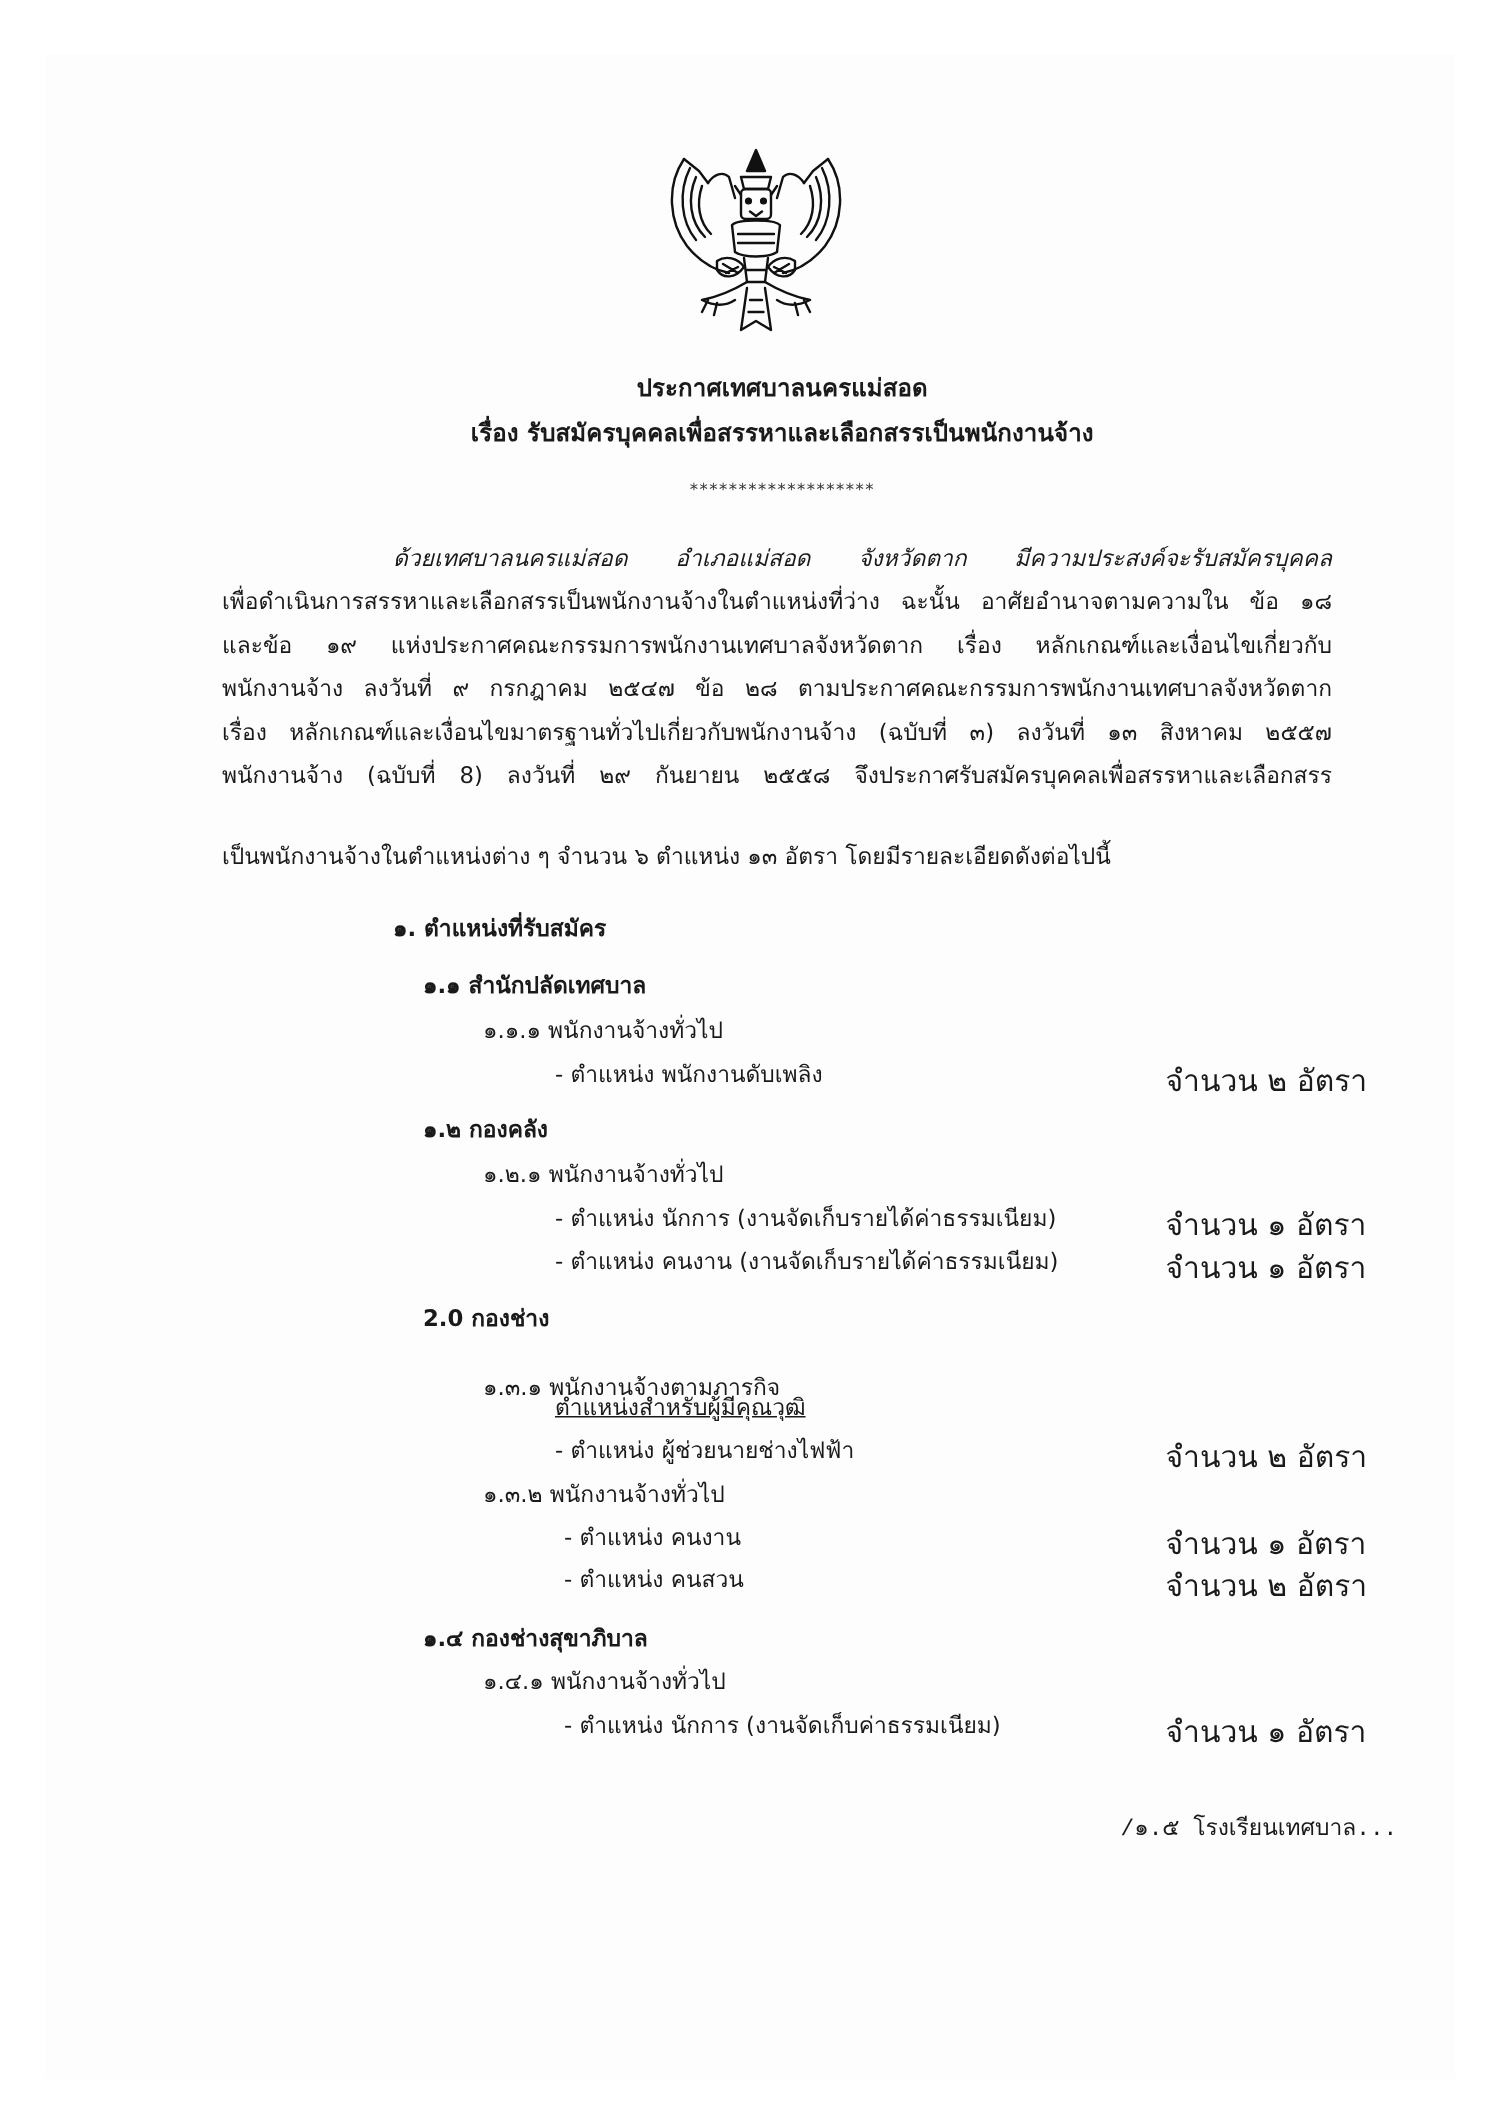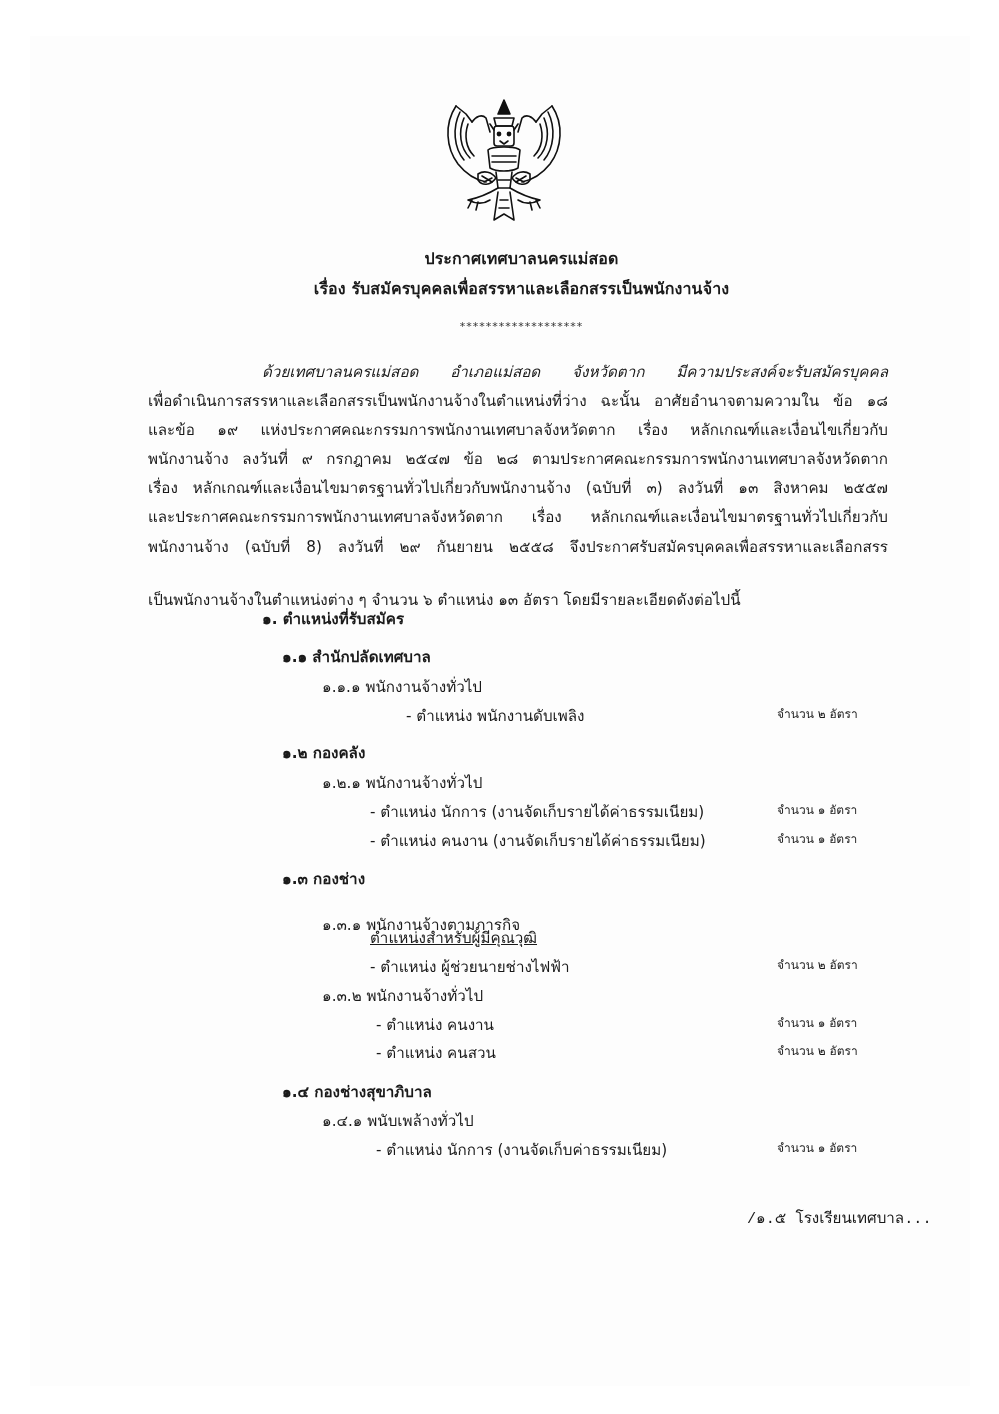--- a/index.html
+++ b/index.html
@@ -71,21 +71,21 @@
   .row {
     position: absolute;
     font-size: 15.2px;
     white-space: nowrap;
   }
   .row.bold { font-weight: bold; }
   .row.u { text-decoration: underline; }
   .count {
     position: absolute;
     left: 777px;
-    font-size: 12px;
+    font-size: 20px;
     white-space: nowrap;
   }
   .footer {
     position: absolute;
     left: 747px;
     top: 1206px;
     font-size: 15.2px;
     white-space: nowrap;
     font-family: Liberation Mono, monospace;
   }
@@ -144,48 +144,47 @@
 <div class="title l1">ประกาศเทศบาลนครแม่สอด</div>
 <div class="title l2">เรื่อง รับสมัครบุคคลเพื่อสรรหาและเลือกสรรเป็นพนักงานจ้าง</div>
 <div class="stars">*******************</div>
 
 <div class="para">
   <span class="line first">ด้วยเทศบาลนครแม่สอด อำเภอแม่สอด จังหวัดตาก มีความประสงค์จะรับสมัครบุคคล</span>
   <span class="line">เพื่อดำเนินการสรรหาและเลือกสรรเป็นพนักงานจ้างในตำแหน่งที่ว่าง ฉะนั้น อาศัยอำนาจตามความใน ข้อ ๑๘</span>
   <span class="line">และข้อ ๑๙ แห่งประกาศคณะกรรมการพนักงานเทศบาลจังหวัดตาก เรื่อง หลักเกณฑ์และเงื่อนไขเกี่ยวกับ</span>
   <span class="line">พนักงานจ้าง ลงวันที่ ๙ กรกฎาคม ๒๕๔๗ ข้อ ๒๘ ตามประกาศคณะกรรมการพนักงานเทศบาลจังหวัดตาก</span>
   <span class="line">เรื่อง หลักเกณฑ์และเงื่อนไขมาตรฐานทั่วไปเกี่ยวกับพนักงานจ้าง (ฉบับที่ ๓) ลงวันที่ ๑๓ สิงหาคม ๒๕๕๗</span>
-  <span class="line">และประกาศคณะกรรมการพนักงานเทศบาลจังหวัดตาก เรื่อง หลักเกณฑ์และเงื่อนไขมาตรฐานทั่วไปเกี่ยวกับ</span>
   <span class="line">พนักงานจ้าง (ฉบับที่ 8) ลงวันที่ ๒๙ กันยายน ๒๕๕๘ จึงประกาศรับสมัครบุคคลเพื่อสรรหาและเลือกสรร</span>
   <span class="line last">เป็นพนักงานจ้างในตำแหน่งต่าง ๆ จำนวน ๖ ตำแหน่ง ๑๓ อัตรา โดยมีรายละเอียดดังต่อไปนี้</span>
 </div>
 
 <div class="row bold" style="left:262px; top:607px;">๑. ตำแหน่งที่รับสมัคร</div>
 
 <div class="row bold" style="left:282px; top:645px;">๑.๑ สำนักปลัดเทศบาล</div>
 <div class="row" style="left:322px; top:675px;">๑.๑.๑ พนักงานจ้างทั่วไป</div>
-<div class="row" style="left:370px; top:704px;margin-left:36px;">- ตำแหน่ง พนักงานดับเพลิง</div>
+<div class="row" style="left:370px; top:704px;">- ตำแหน่ง พนักงานดับเพลิง</div>
 <div class="count" style="top:704px;">จำนวน ๒ อัตรา</div>
 
 <div class="row bold" style="left:282px; top:741px;">๑.๒ กองคลัง</div>
 <div class="row" style="left:322px; top:771px;">๑.๒.๑ พนักงานจ้างทั่วไป</div>
 <div class="row" style="left:370px; top:800px;">- ตำแหน่ง นักการ (งานจัดเก็บรายได้ค่าธรรมเนียม)</div>
 <div class="count" style="top:800px;">จำนวน ๑ อัตรา</div>
 <div class="row" style="left:370px; top:829px;">- ตำแหน่ง คนงาน (งานจัดเก็บรายได้ค่าธรรมเนียม)</div>
 <div class="count" style="top:829px;">จำนวน ๑ อัตรา</div>
 
-<div class="row bold" style="left:282px; top:867px;">๑.๓ กองช่าง</div>
+<div class="row bold" style="left:282px; top:867px;">2.0 กองช่าง</div>
 <div class="row" style="left:322px; top:897px;margin-top:16px;">๑.๓.๑ พนักงานจ้างตามภารกิจ</div>
 <div class="row u" style="left:370px; top:926px;">ตำแหน่งสำหรับผู้มีคุณวุฒิ</div>
 <div class="row" style="left:370px; top:955px;">- ตำแหน่ง ผู้ช่วยนายช่างไฟฟ้า</div>
 <div class="count" style="top:955px;">จำนวน ๒ อัตรา</div>
 <div class="row" style="left:322px; top:984px;">๑.๓.๒ พนักงานจ้างทั่วไป</div>
 <div class="row" style="left:376px; top:1013px;">- ตำแหน่ง คนงาน</div>
 <div class="count" style="top:1013px;">จำนวน ๑ อัตรา</div>
 <div class="row" style="left:376px; top:1041px;">- ตำแหน่ง คนสวน</div>
 <div class="count" style="top:1041px;">จำนวน ๒ อัตรา</div>
 
 <div class="row bold" style="left:282px; top:1080px;">๑.๔ กองช่างสุขาภิบาล</div>
-<div class="row" style="left:322px; top:1109px;">๑.๔.๑ พนับเพล้างทั่วไป</div>
+<div class="row" style="left:322px; top:1109px;">๑.๔.๑ พนักงานจ้างทั่วไป</div>
 <div class="row" style="left:376px; top:1138px;">- ตำแหน่ง นักการ (งานจัดเก็บค่าธรรมเนียม)</div>
 <div class="count" style="top:1138px;">จำนวน ๑ อัตรา</div>
 
 <div class="footer">/๑.๕ โรงเรียนเทศบาล...</div>
 
 </body></html>

